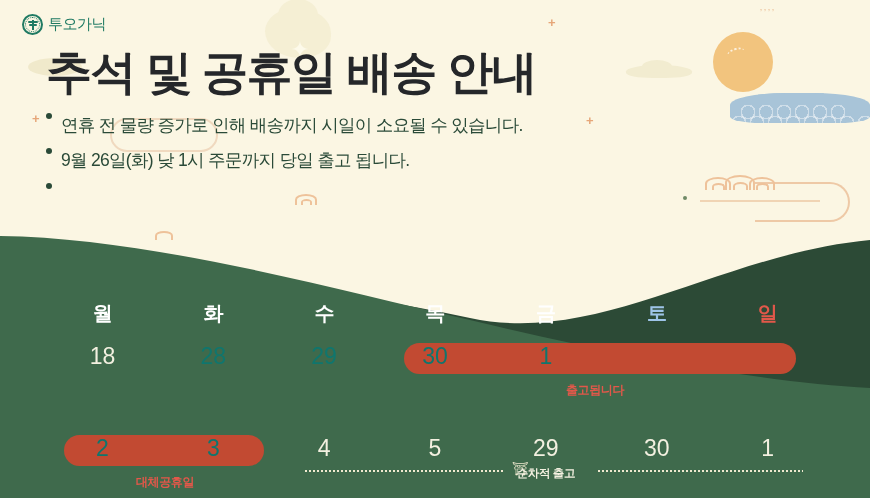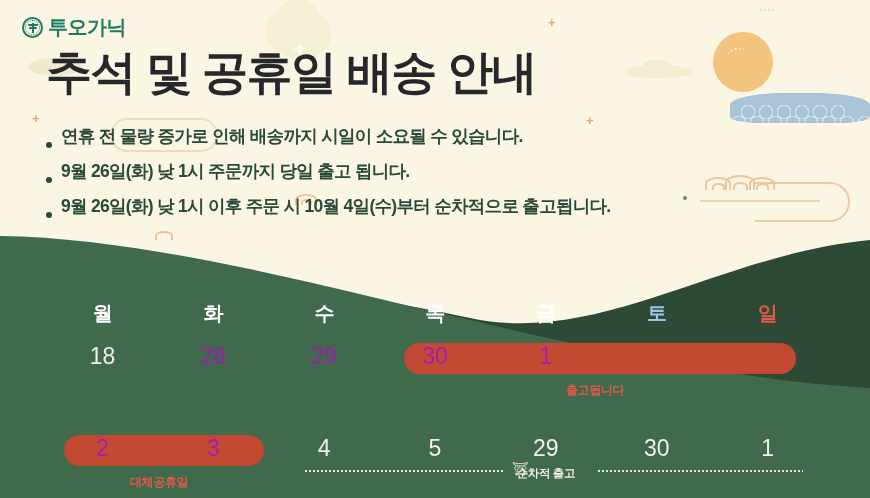--- a/index.html
+++ b/index.html
@@ -166,43 +166,43 @@
   }
   #logo .emblem .tree:before {
     content:""; position:absolute; top:1px; left:-4px;
     width:10px; height:2px; background:#1f7a63; border-radius:1px;
   }
   #logo .emblem .tree:after {
     content:""; position:absolute; top:4px; left:-3px;
     width:8px; height:2px; background:#1f7a63; border-radius:1px;
   }
   #logo .brand {
-    font-size:20px; font-weight:700; color:#1f7a63;
+    font-size:15px; font-weight:400; color:#1f7a63;
     letter-spacing:-0.5px; white-space:nowrap;
   }
 
   
   #headline {
     position:absolute; top:42px; left:46px;
     font-size:46px; font-weight:700;
     color:#25272a;
     letter-spacing:-1.5px;
     white-space:nowrap;
     z-index:4;
   }
 
   
   #bullets {
     position:absolute; top:113px; left:46px;
     z-index:4;
   }
   .bullet {
-    display:flex; align-items:flex-end;
+    display:flex; align-items:flex-start;
     height:35px;
-    font-size:17.5px; font-weight:700;
+    font-size:17.5px; font-weight:400;
     color:#2a4a38;
     letter-spacing:-0.7px;
     white-space:nowrap;
   }
   .bullet .dot {
     width:6px; height:6px; border-radius:50%;
     background:#2a4a38;
     margin-right:9px; flex:0 0 auto;
   }
 
@@ -245,21 +245,21 @@
     display:flex; flex-direction:column; align-items:center;
     padding-top:9px;
   }
   .daynum {
     font-size:23px; font-weight:400;
     color:#f3f0e0;
     line-height:26px;
     position:relative; z-index:3;
   }
   .daynum.dark { color:#2f5740; font-weight:700; }
-  .daynum.white-b { color:#a21caf; }
+  .daynum.white-b { color:#0f766e; }
 
   .note {
     margin-top:3px;
     font-size:10.5px; font-weight:700;
     color:#f3f0e0;
     line-height:12.5px; text-align:center;
     letter-spacing:-0.4px;
     white-space:nowrap;
   }
   .note.big { font-size:11.5px; margin-top:6px; }
@@ -370,21 +370,20 @@
     <div class="bullet">
       <span class="dot"></span>
       <span>연휴 전 물량 증가로 인해 배송까지 시일이 소요될 수 있습니다.</span>
     </div>
     <div class="bullet">
       <span class="dot"></span>
       <span>9월 26일(화) 낮 1시 주문까지 당일 출고 됩니다.</span>
     </div>
     <div class="bullet">
       <span class="dot"></span>
-      <span>9월 26일(화) 낮 1시 이후 주문 시 10월 4일(수)부터 순차적으로 출고됩니다.</span>
     </div>
   </div>
 
   <svg class="hill hill-dark" viewBox="0 0 870 288" preserveAspectRatio="none">
     <path d="M0,60 C160,58 330,78 470,108 C600,136 720,44 870,30 L870,288 L0,288 Z" fill="#2c4a36"></path>
   </svg>
   <svg class="hill hill-light" viewBox="0 0 870 288" preserveAspectRatio="none">
     <path d="M0,26 C150,28 330,78 470,110 C620,146 760,172 870,178 L870,288 L0,288 Z" fill="#3f6a4c"></path>
   </svg>
 
@@ -423,21 +422,21 @@
         </div>
         <div class="cell">
           <span class="daynum white-b">1</span>
         </div>
       </div>
     </div>
 
     <div class="week" style="margin-top:16px;">
 
       <div class="redpill" style="left:64px; width:200px; top:9px;"></div>
-      <div class="label-red" style="left:130px; top:48px;">대체공휴일</div>
+      <div class="label-red" style="left:136px; top:48px;">대체공휴일</div>
 
       <div class="wavy" style="left:305px; width:200px; top:43px;"></div>
       <div class="wavy" style="left:598px; width:205px; top:43px;"></div>
       <div class="pagoda" style="left:512px; top:36px;">⛩</div>
 
       <div class="week-cells">
         <div class="cell">
           <span class="daynum white-b">2</span>
         </div>
         <div class="cell">

